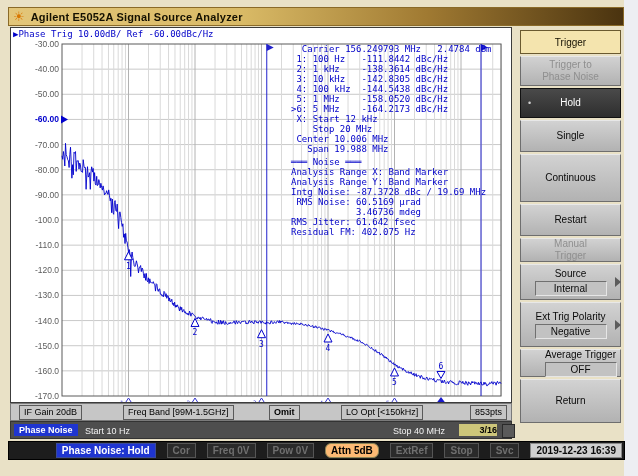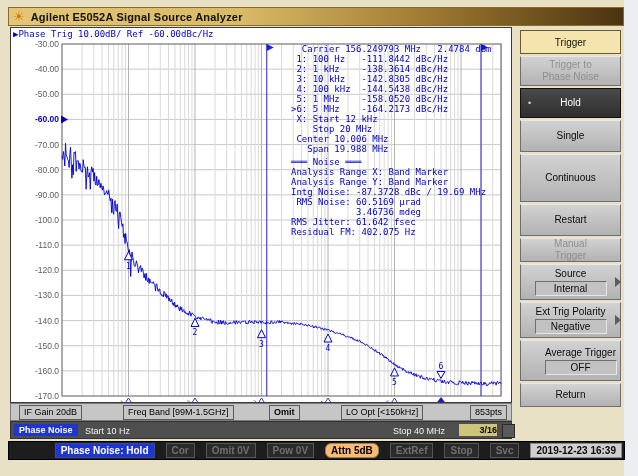--- a/index.html
+++ b/index.html
@@ -264,39 +264,39 @@
         </div>
         <div class="skbtn disabled" style="height: 24px;">
           <div class="ln">Manual</div>
           <div class="ln">Trigger</div>
         </div>
         <div class="skbtn " style="height: 36px;">
           <div class="ln">Source</div>
           <div class="val">Internal</div>
           <span class="arrow"></span>
         </div>
-        <div class="skbtn " style="height: 36px;">
+        <div class="skbtn " style="height: 45px;">
           <div class="ln">Ext Trig Polarity</div>
           <div class="val">Negative</div>
           <span class="arrow"></span>
         </div>
-        <div class="skbtn " style="height: 41px; padding-left: 20px;">
+        <div class="skbtn " style="height: 28px; padding-left: 20px;">
           <div class="ln">Average Trigger</div>
           <div class="val">OFF</div>
         </div>
-        <div class="skbtn " style="height: 24px;">
+        <div class="skbtn " style="height: 44px;">
           <div class="ln">Return</div>
         </div>
       </div>
   </div>
 
   <div class="botbar" id="botbar">
       <span class="item active">Phase Noise: Hold</span>
       <span class="item ">Cor</span>
-      <span class="item ">Omit 0V</span>
+      <span class="item ">Freq 0V</span>
       <span class="item ">Pow 0V</span>
       <span class="item khaki">Attn 5dB</span>
       <span class="item ">ExtRef</span>
       <span class="item ">Stop</span>
       <span class="item ">Svc</span>
       <span class="item datetime">2019-12-23 16:39</span>
     </div>
 </div>
 
 </body></html>

